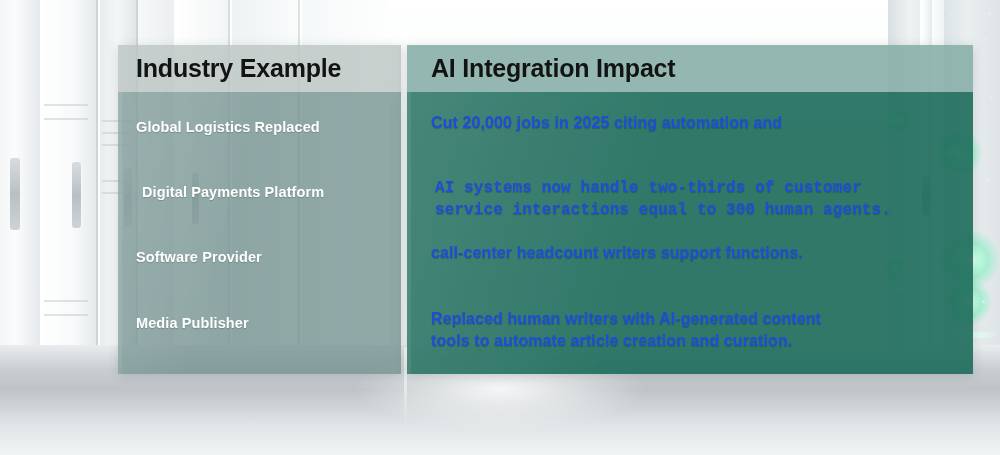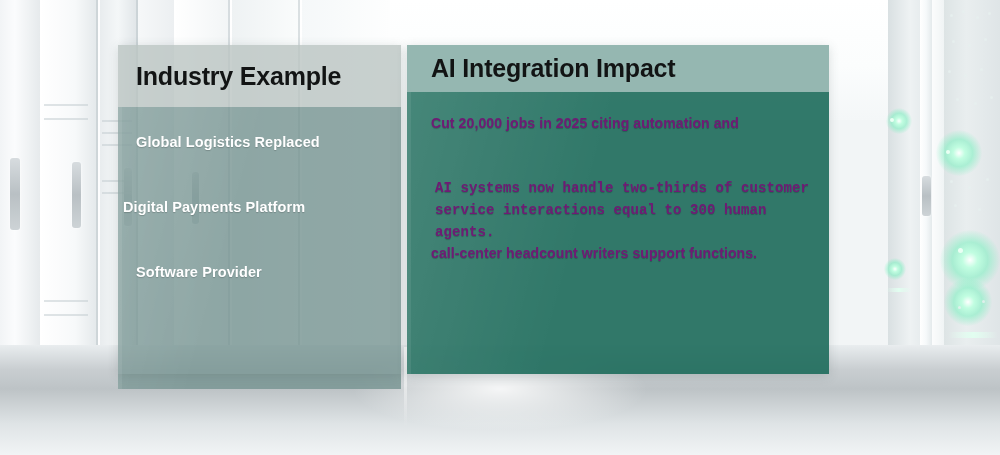--- a/index.html
+++ b/index.html
@@ -118,45 +118,45 @@
   }
   .panel-head h2{
     font-size:25px; font-weight:bold; color:#121414;
     letter-spacing:-.2px; white-space:nowrap;
   }
   .panel-body{ position:relative; }
 
   
   #panel-left{ left:118px; top:45px; width:283px; height:329px; }
   #panel-left .panel-head{
-    height:62px; background:rgba(186,196,194,.80);
+    height:47px; background:rgba(186,196,194,.80);
     padding-left:18px;
   }
   #panel-left .panel-body{
     height:282px; background:rgba(116,146,144,.80);
   }
   .row-left{
     position:absolute; left:18px; right:14px;
     color:#ffffff; font-size:14.5px; font-weight:bold;
     letter-spacing:.1px;
     text-shadow:0 1px 1px rgba(0,0,0,.18);
   }
 
   
-  #panel-right{ left:407px; top:45px; width:422px; height:329px; }
+  #panel-right{ left:407px; top:45px; width:566px; height:329px; }
   #panel-right .panel-head{
     height:47px; background:rgba(134,173,166,.88);
     padding-left:24px;
   }
   #panel-right .panel-body{
     height:282px; background:rgba(28,106,90,.90);
   }
   .row-right{
     position:absolute; left:24px; right:0;
-    color:#701a75; font-size:14px; font-weight:bold;
+    color:#1d4ed8; font-size:16px; font-weight:bold;
     line-height:22px; letter-spacing:.1px;
     text-shadow:0 1px 1px rgba(0,0,0,.22);
   }
   .row-right .l2{ display:block; }
 
   
   .see-through{
     position:absolute; inset:0; pointer-events:none;
     background:
       linear-gradient(90deg,
@@ -260,22 +260,23 @@
     <div class="bg-floor-seam"></div>
   </div>
 
   <div class="panel" id="panel-left">
     <div class="panel-head">
       <h2>Industry Example</h2>
     </div>
     <div class="panel-body">
       <div class="see-through"></div>
       <div class="row-left" style="top:27px;">Global Logistics Replaced</div>
-      <div class="row-left" style="top:92px; left:5px;">Digital Payments Platform</div>
+      <div class="row-left" style="top:92px; left:24px;">Digital Payments Platform</div>
       <div class="row-left" style="top:157px;">Software Provider</div>
+      <div class="row-left" style="top:223px;">Media Publisher</div>
     </div>
     <div class="panel-shadow"></div>
   </div>
 
   <div class="panel" id="panel-right">
     <div class="panel-head">
       <h2>AI Integration Impact</h2>
     </div>
     <div class="panel-body">
       <div class="see-through"></div>
@@ -286,17 +287,21 @@
 
       <div class="row-right" style="top:85px; left:28px;font-family:Liberation Mono, monospace;">
         <span class="l1">AI systems now handle two-thirds of customer</span>
         <span class="l2">service interactions equal to 300 human agents.</span>
       </div>
 
       <div class="row-right" style="top:150px;">
         <span class="l2">call-center headcount writers support functions.</span>
       </div>
 
+      <div class="row-right" style="top:216px;">
+        <span class="l1">Replaced human writers with AI-generated content</span>
+        <span class="l2">tools to automate article creation and curation.</span>
+      </div>
     </div>
     <div class="panel-shadow"></div>
   </div>
 
 </div>
 
 </body></html>

